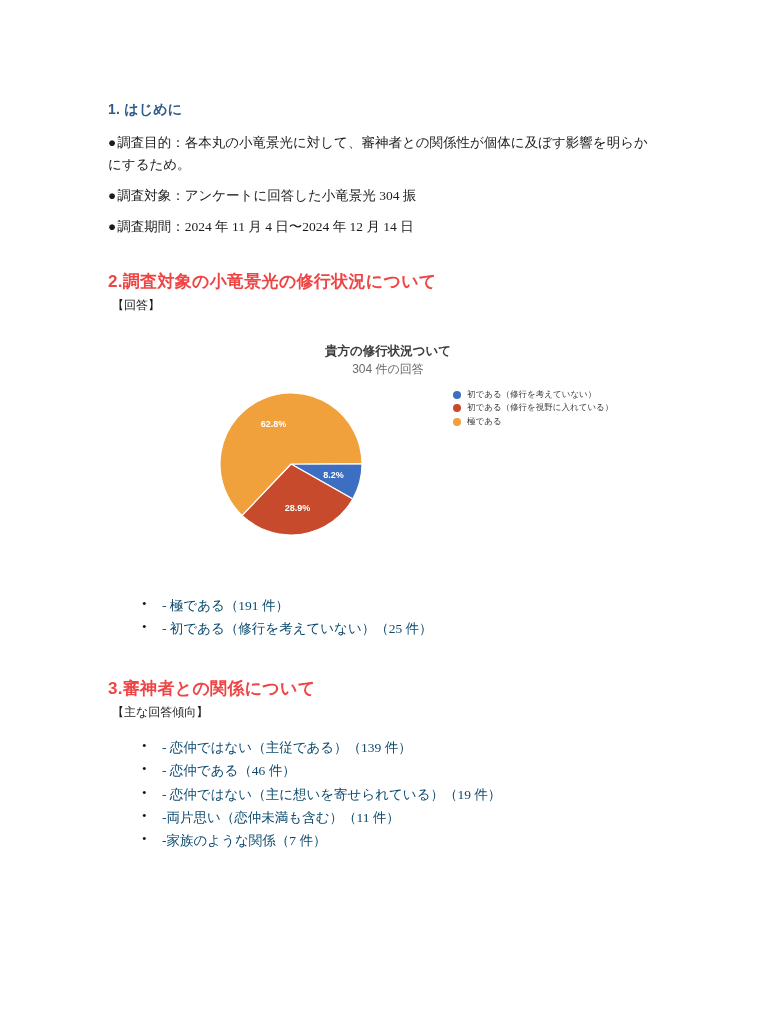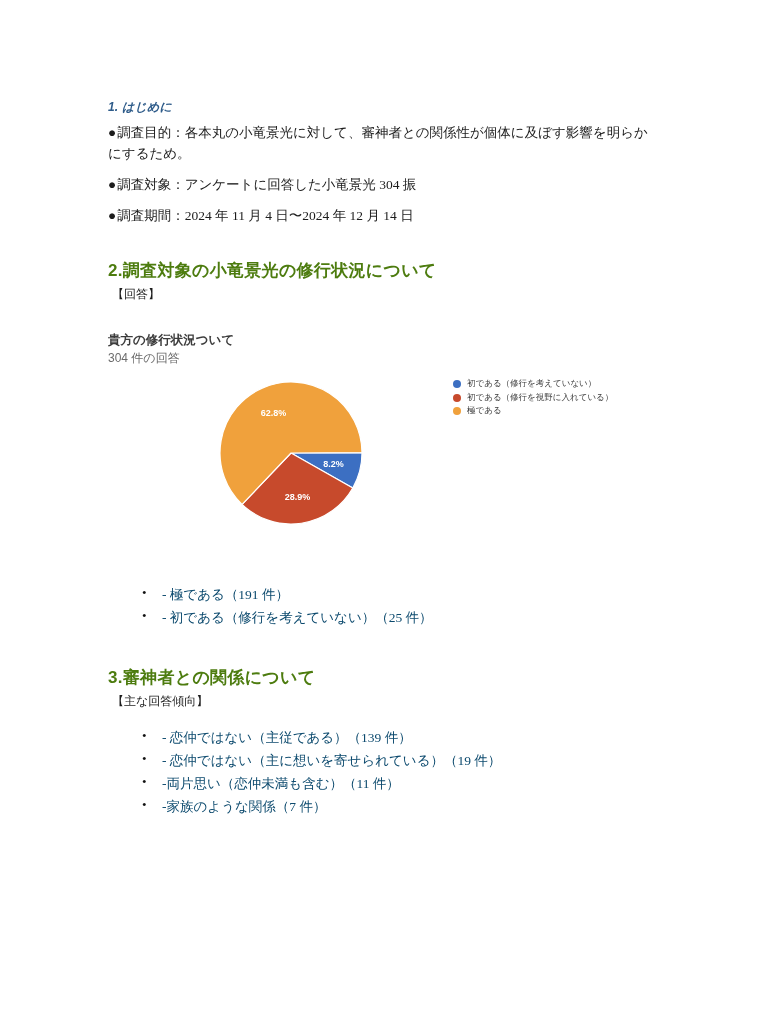--- a/index.html
+++ b/index.html
@@ -26,33 +26,32 @@
   .content {
     position: absolute;
     left: 108px;
     top: 100px;
     width: 560px;
   }
 
   
   .h-sec1 {
     font-family: "Liberation Sans", "DejaVu Sans", sans-serif;
-    font-size: 12px;
+    font-size: 14px;
     font-weight: bold;
     color: #2f5c8a;
     letter-spacing: 0.2px;
-    margin: 0 0 6px 0;
+    margin: 0 0 14px 0;
     line-height: 1.3;
-    font-style: italic;
   }
   .h-sec {
     font-family: "Liberation Sans", "DejaVu Sans", sans-serif;
     font-size: 17px;
     font-weight: bold;
-    color: #4d7c0f;
+    color: #ef4444;
     letter-spacing: 0.3px;
     margin: 0 0 2px 0;
     line-height: 1.35;
   }
 
   
   .para {
     font-size: 13.5px;
     line-height: 1.62;
     margin: 0 9px 9px 0;
@@ -69,20 +68,21 @@
   }
 
   .spacer-sm { height: 10px; }
   .spacer-md { height: 24px; }
   .spacer-lg { height: 38px; }
 
   
   .chart-block {
     position: relative;
     width: 560px;
+    text-align: center;
   }
   .chart-title {
     font-family: "Liberation Sans", "DejaVu Sans", sans-serif;
     font-size: 12.5px;
     font-weight: bold;
     color: #3c3c3c;
     margin: 0 0 3px 0;
     line-height: 1.3;
   }
   .chart-sub {
@@ -230,19 +230,20 @@
 
     <div class="spacer-lg"></div>
 
     <h2 class="h-sec">3.審神者との関係について</h2>
     <p class="bracket">【主な回答傾向】</p>
 
     <div class="spacer-sm"></div>
 
     <ul class="doc-list" id="section3-list">
         <li>- 恋仲ではない（主従である）（139 件）</li>
+        <li>- 恋仲である（46 件）</li>
         <li>- 恋仲ではない（主に想いを寄せられている）（19 件）</li>
         <li>-両片思い（恋仲未満も含む）（11 件）</li>
         <li>-家族のような関係（7 件）</li>
       </ul>
 
   </div>
 </div>
 
 </body></html>

